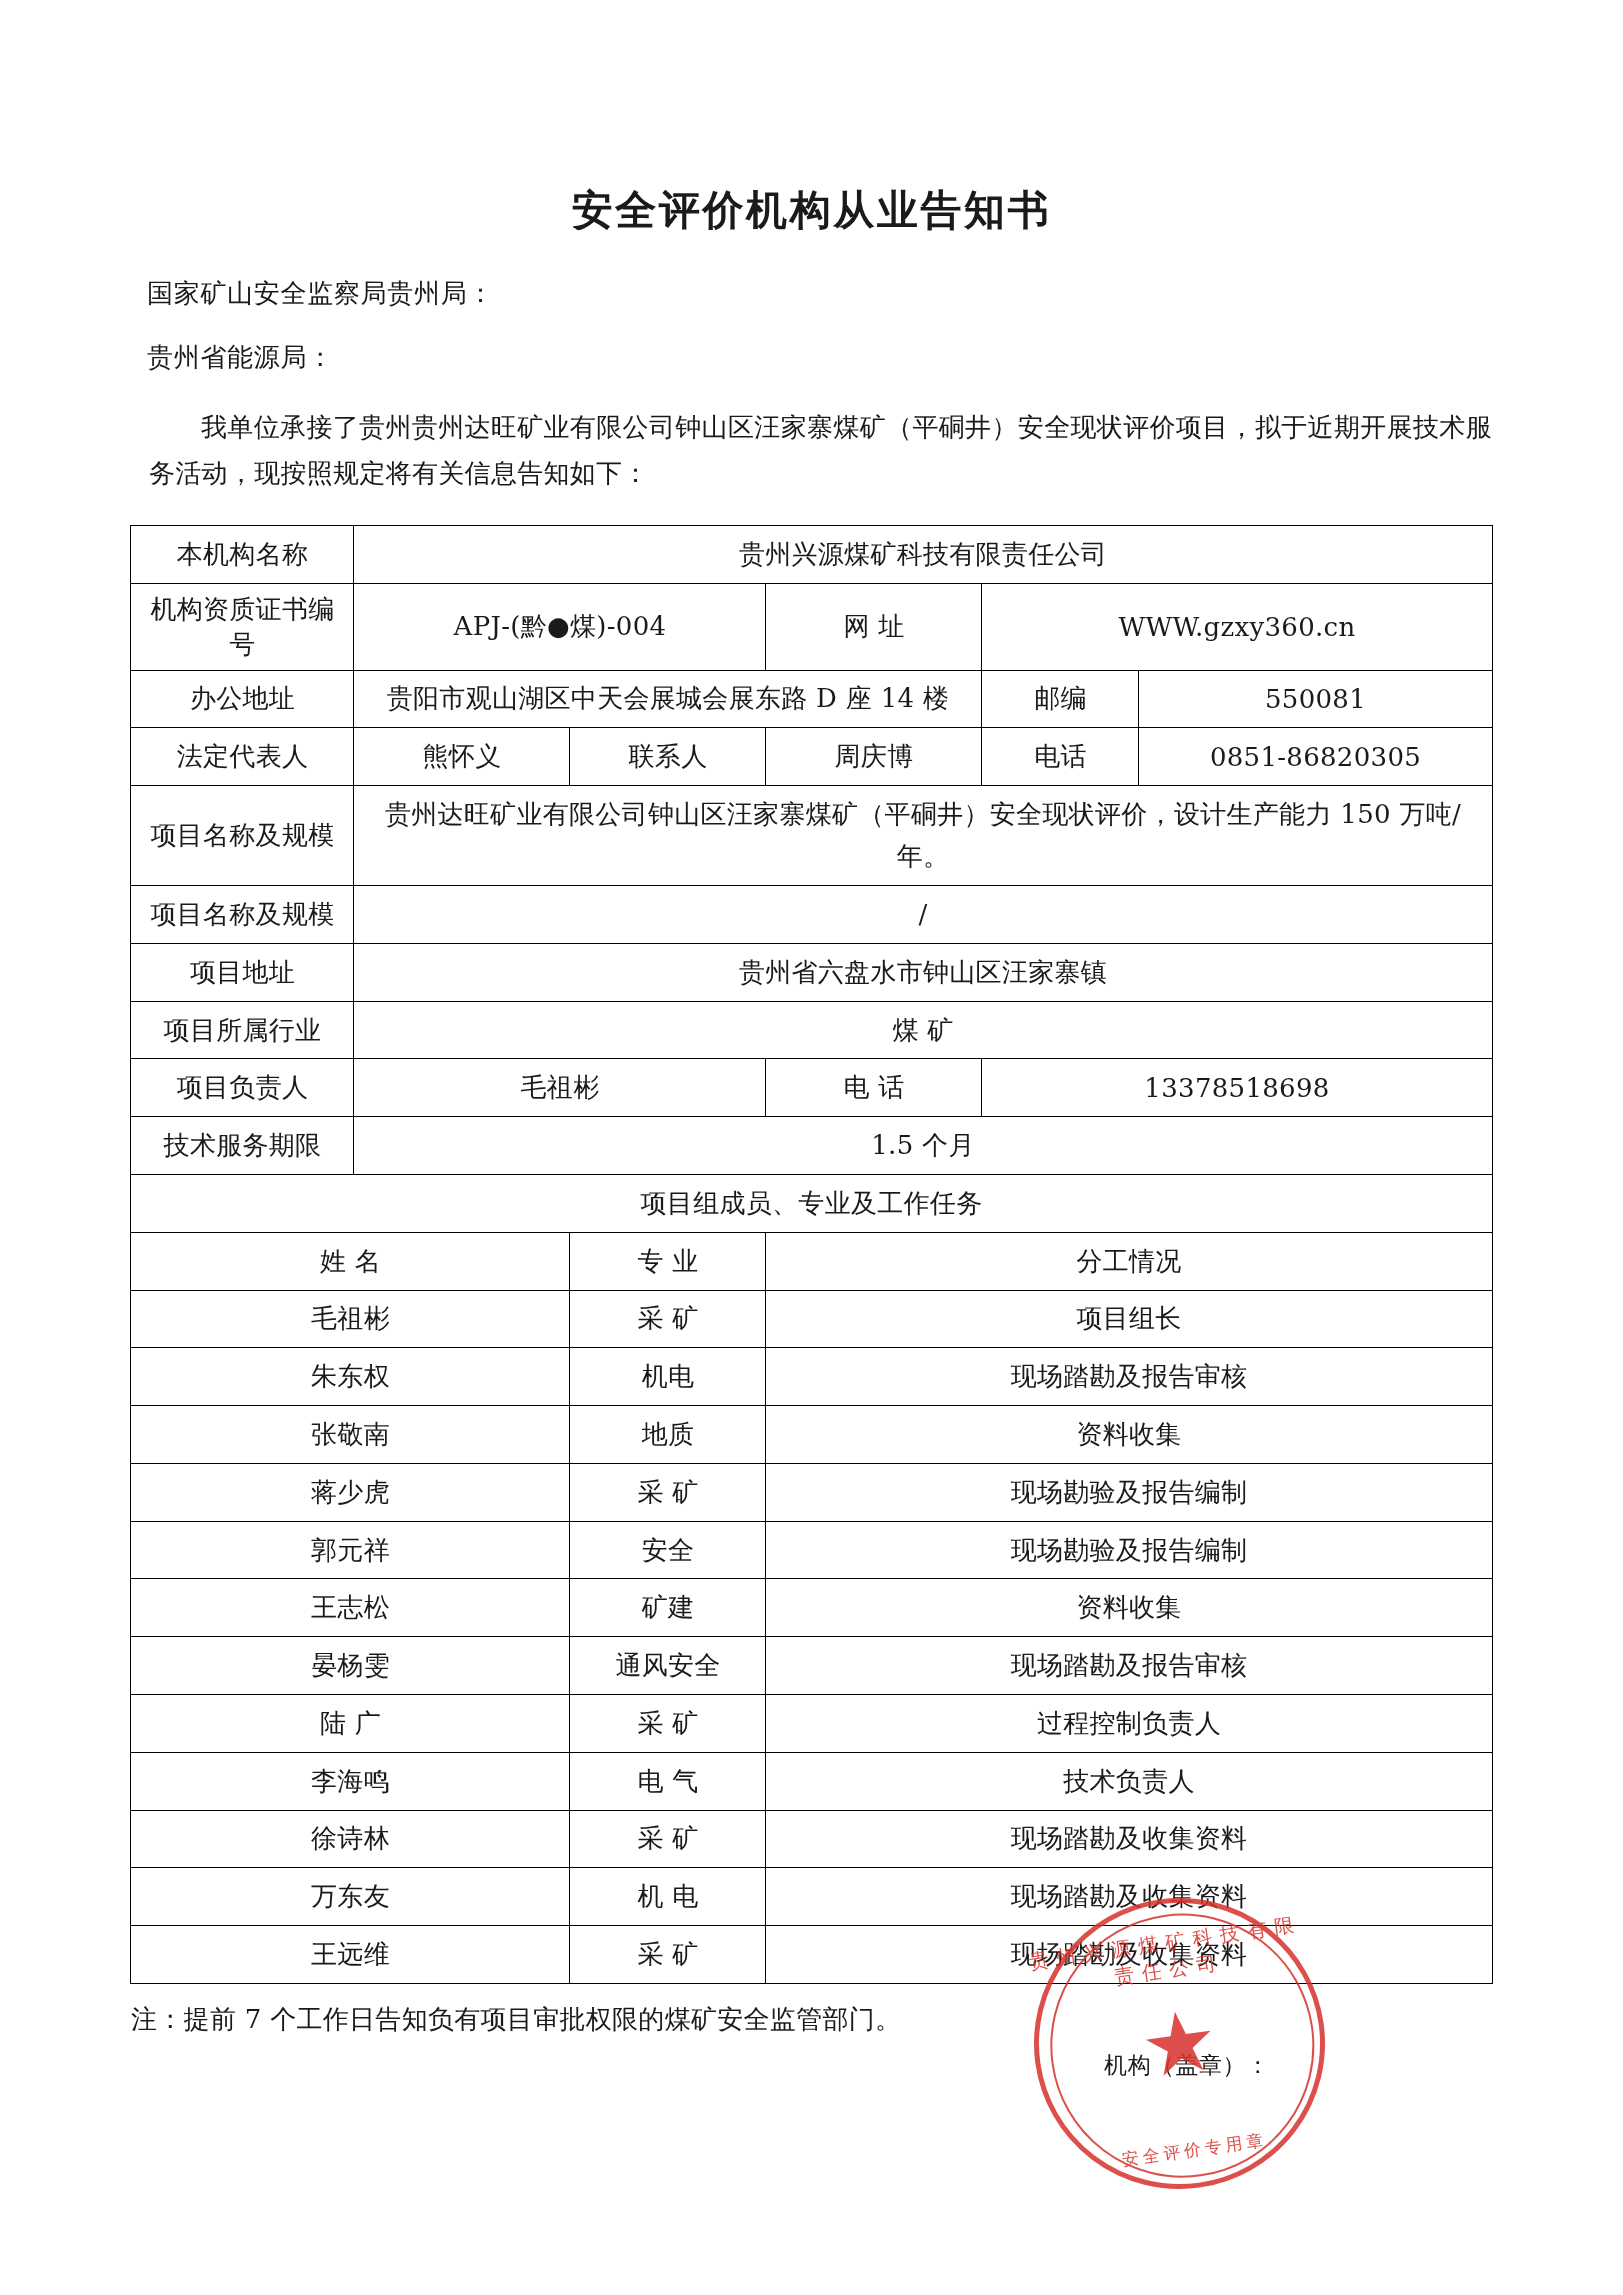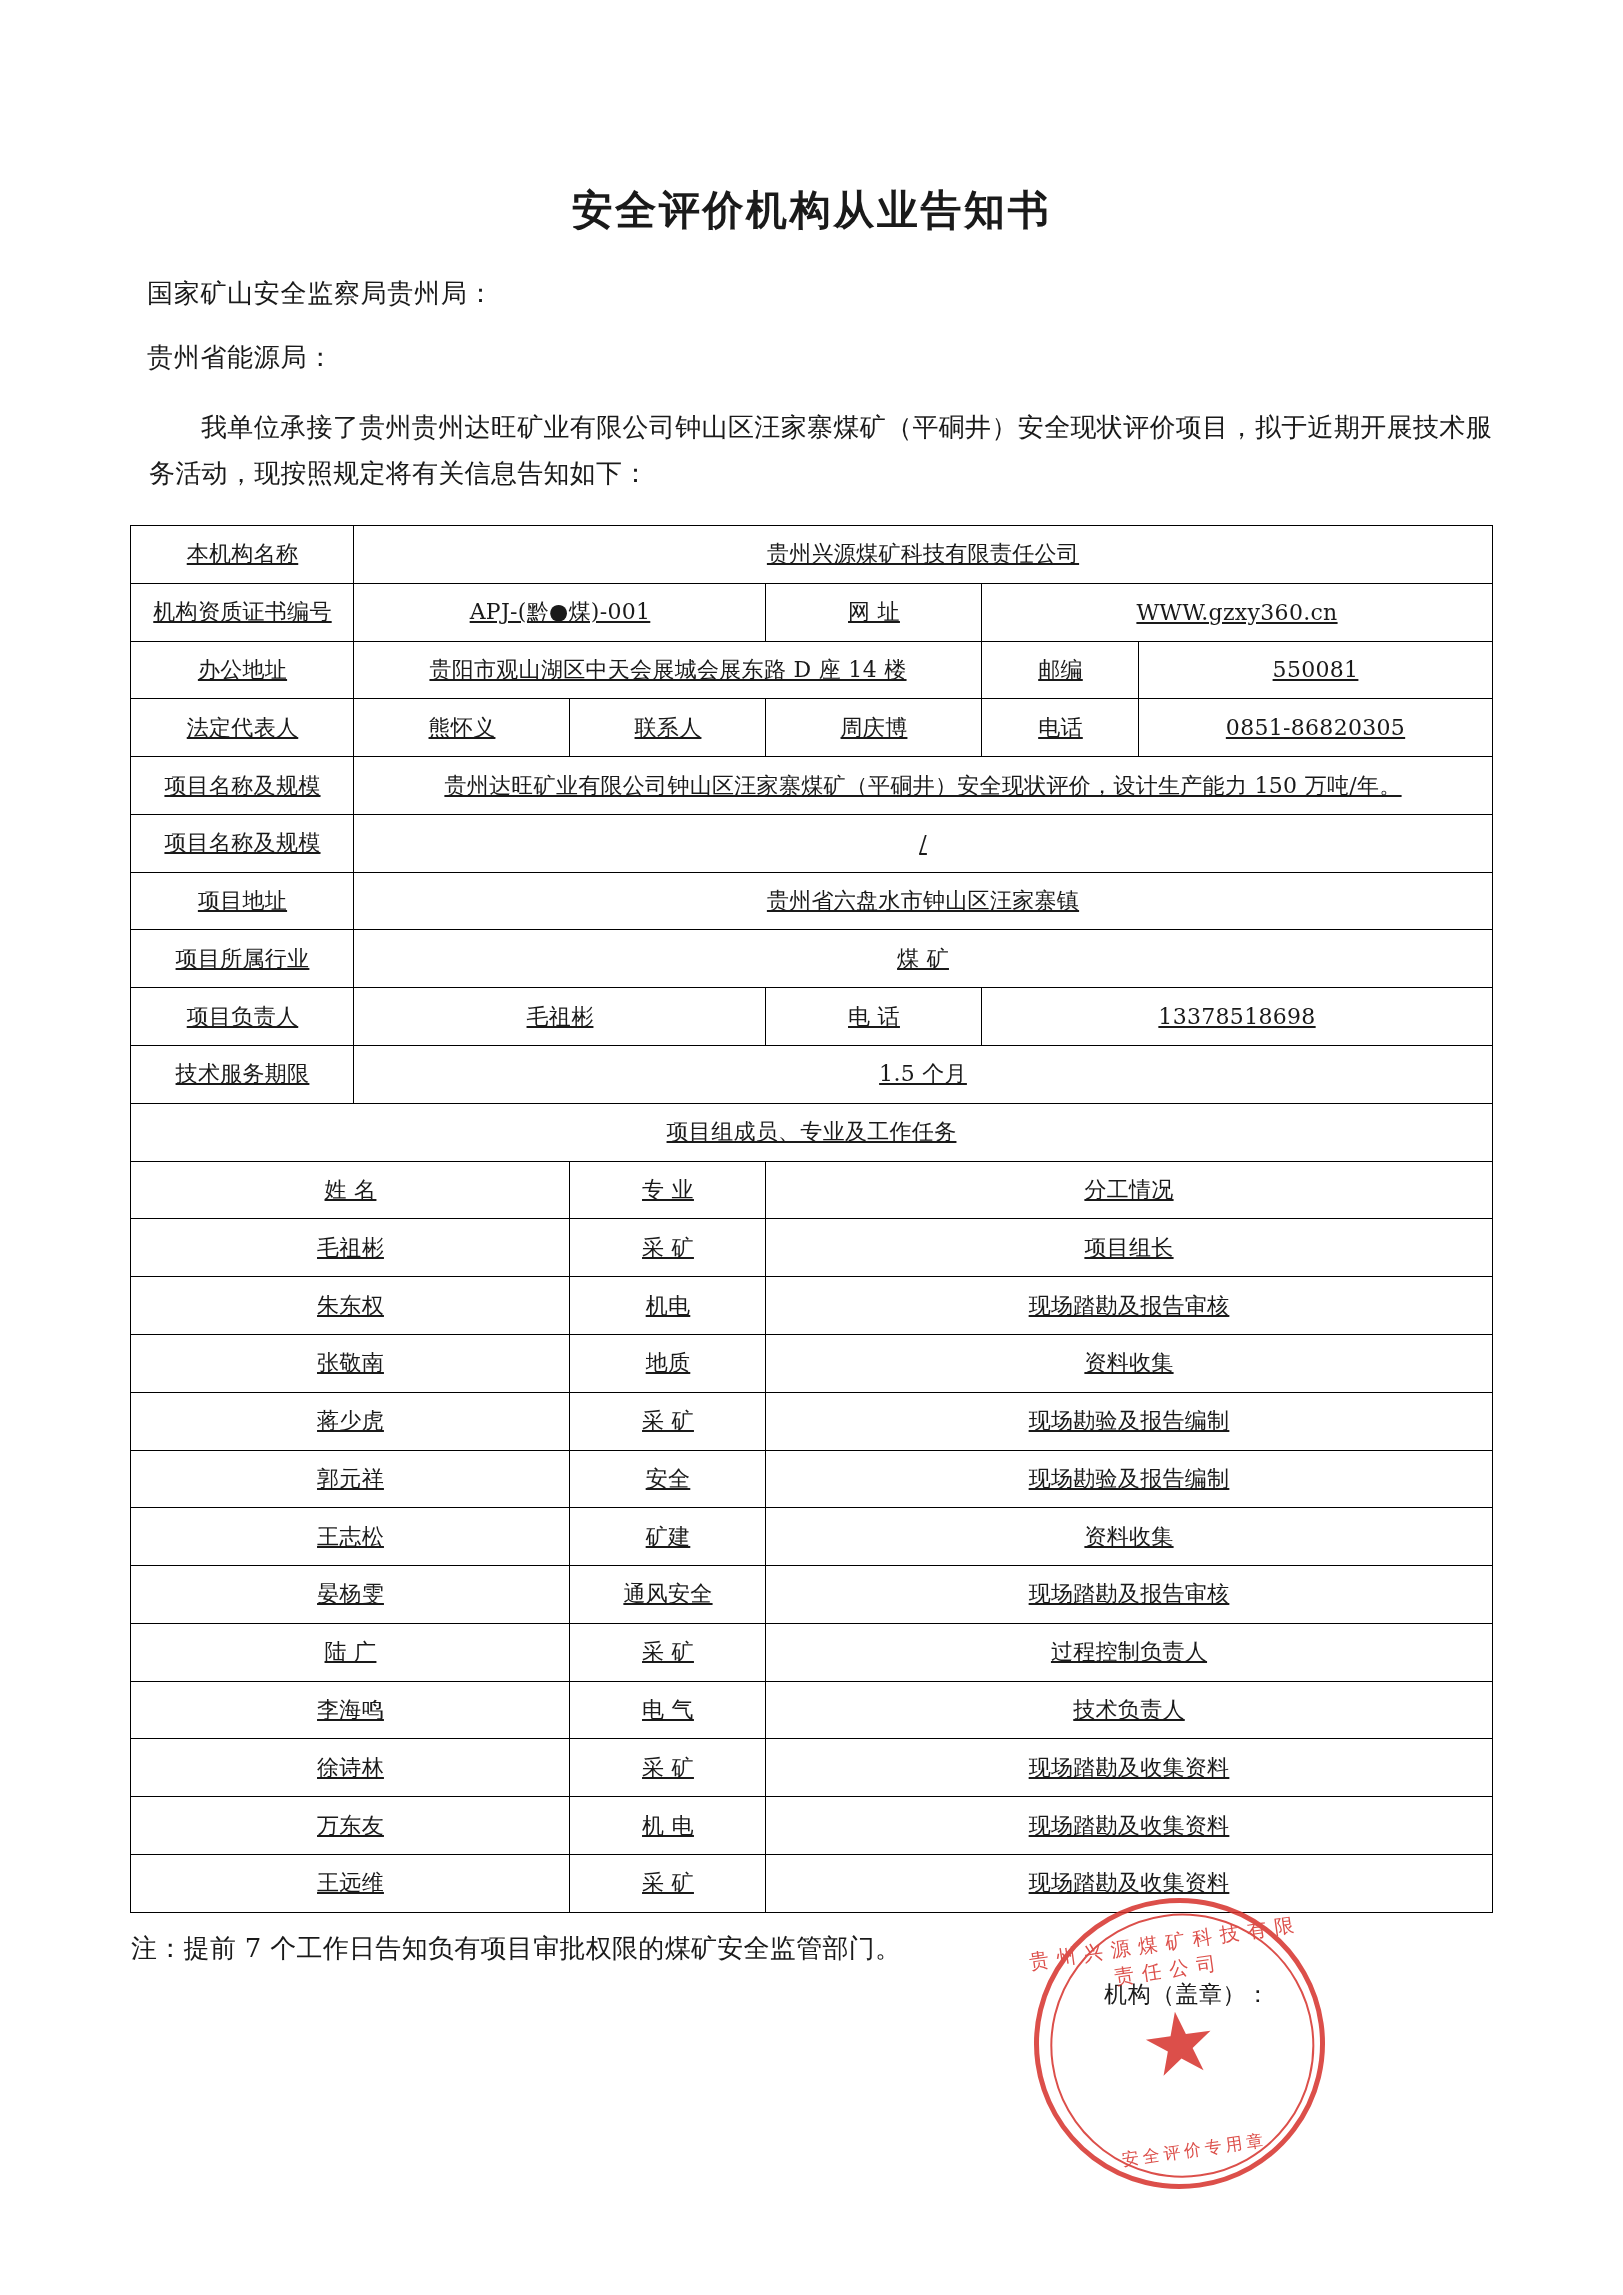--- a/index.html
+++ b/index.html
@@ -43,22 +43,21 @@
     line-height: 1.75;
     text-align: justify;
     text-indent: 52px;
     letter-spacing: 0.3px;
   }
   table.main {
     border-collapse: collapse;
     margin: 29px auto 16px auto;
     width: 1361px;
     table-layout: fixed;
-    font-size: 22px;
-    text-decoration: underline;
+    font-size: 26px;
   }
   table.main td {
     border: 1.3px solid #000;
     padding: 7.9px 6.5px;
     text-align: center;
     vertical-align: middle;
     height: 41px;
     letter-spacing: 0.3px;
   }
   td.label {
@@ -167,21 +166,21 @@
       <col style="width:157px">
       <col style="width:353px">
     </colgroup>
     <tbody>
       <tr>
         <td class="label">本机构名称</td>
         <td colspan="5">贵州兴源煤矿科技有限责任公司</td>
       </tr>
       <tr>
         <td class="label">机构资质证书编号</td>
-        <td colspan="2" class="mono">APJ-(黔●煤)-001</td>
+        <td colspan="2" class="mono">APJ-(黔●煤)-004</td>
         <td class="label">网  址</td>
         <td colspan="2" class="mono">WWW.gzxy360.cn</td>
       </tr>
       <tr>
         <td class="label">办公地址</td>
         <td colspan="3">贵阳市观山湖区中天会展城会展东路 D 座 14 楼</td>
         <td class="label">邮编</td>
         <td class="mono">550081</td>
       </tr>
       <tr>

